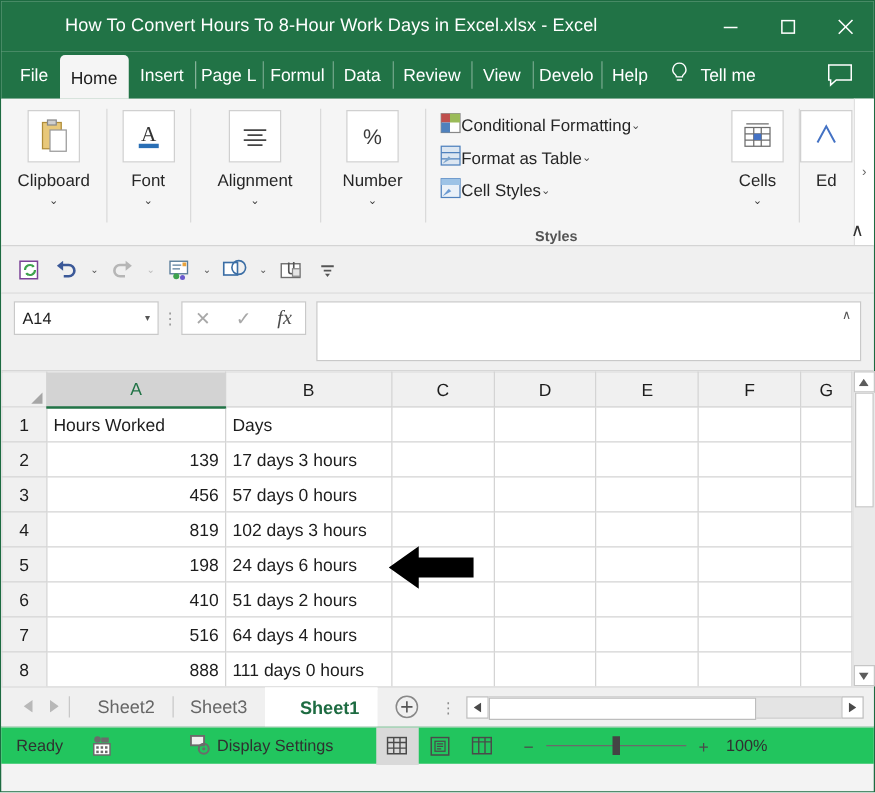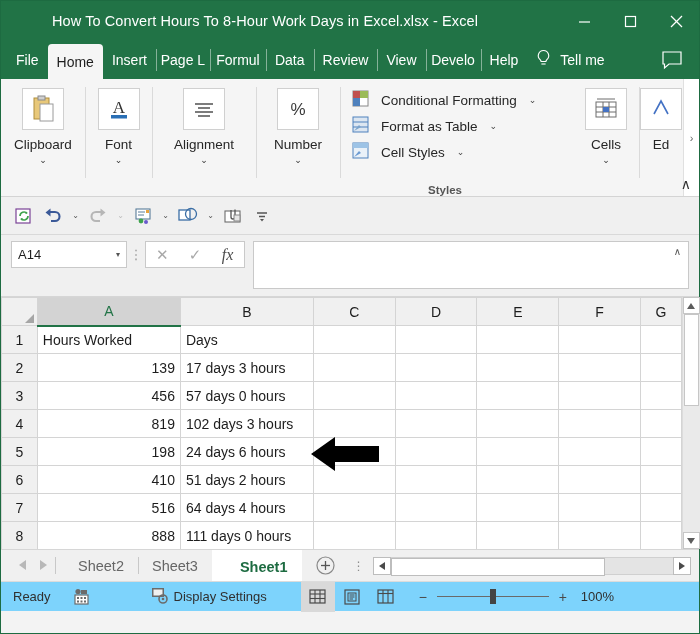--- a/index.html
+++ b/index.html
@@ -102,21 +102,21 @@
   .styles-group {
     display: flex; flex-direction: column;
     padding: 8px 10px 0 12px; position: relative;
     min-width: 208px;
   }
   .styles-group::before {
     content: ""; position: absolute; left: 0; top: 8px; bottom: 18px;
     width: 1px; background: #dadada;
   }
   .style-row {
-    display: flex; align-items: center; gap: 12px;
+    display: flex; align-items: center; gap: 0;
     height: 26px; font-size: 13.5px; color: #262626;
     white-space: nowrap;
   }
   .style-row .chev { font-size: 9px; color: #444; }
   .group-name {
     text-align: center; font-size: 11.5px; color: #555;
     margin-top: 19px;
     font-weight: bold;
   }
   .ribbon-right {
@@ -255,21 +255,21 @@
     border: 1px solid #bdbdbd; display: flex; align-items: center;
     justify-content: center; color: #5c5c5c; font-size: 8px; }
   .hs-track { flex: 1; height: 18px; background: #e4e4e4;
     border-top: 1px solid #d0d0d0; border-bottom: 1px solid #d0d0d0;
     position: relative; }
   .hs-thumb { position: absolute; left: 0; top: 0; height: 18px; width: 76%;
     background: #fff; border: 1px solid #bdbdbd; }
 
   
   .statusbar {
-    height: 30px; background: #7dd3fc;
+    height: 30px; background: #22c55e;
     display: flex; align-items: center;
     border-top: 1px solid #dcdcdc;
     font-size: 13px; color: #303030;
   }
   .st-ready { padding-left: 12px; }
   .st-a11y { margin-left: 22px; display: flex; align-items: center; }
   .st-disp { margin-left: 58px; display: flex; align-items: center; gap: 5px; }
   .views { margin-left: 34px; display: flex; align-items: center; }
   .vbtn { width: 34px; height: 30px; display: flex; align-items: center;
     justify-content: center; color: #4a4a4a; }

